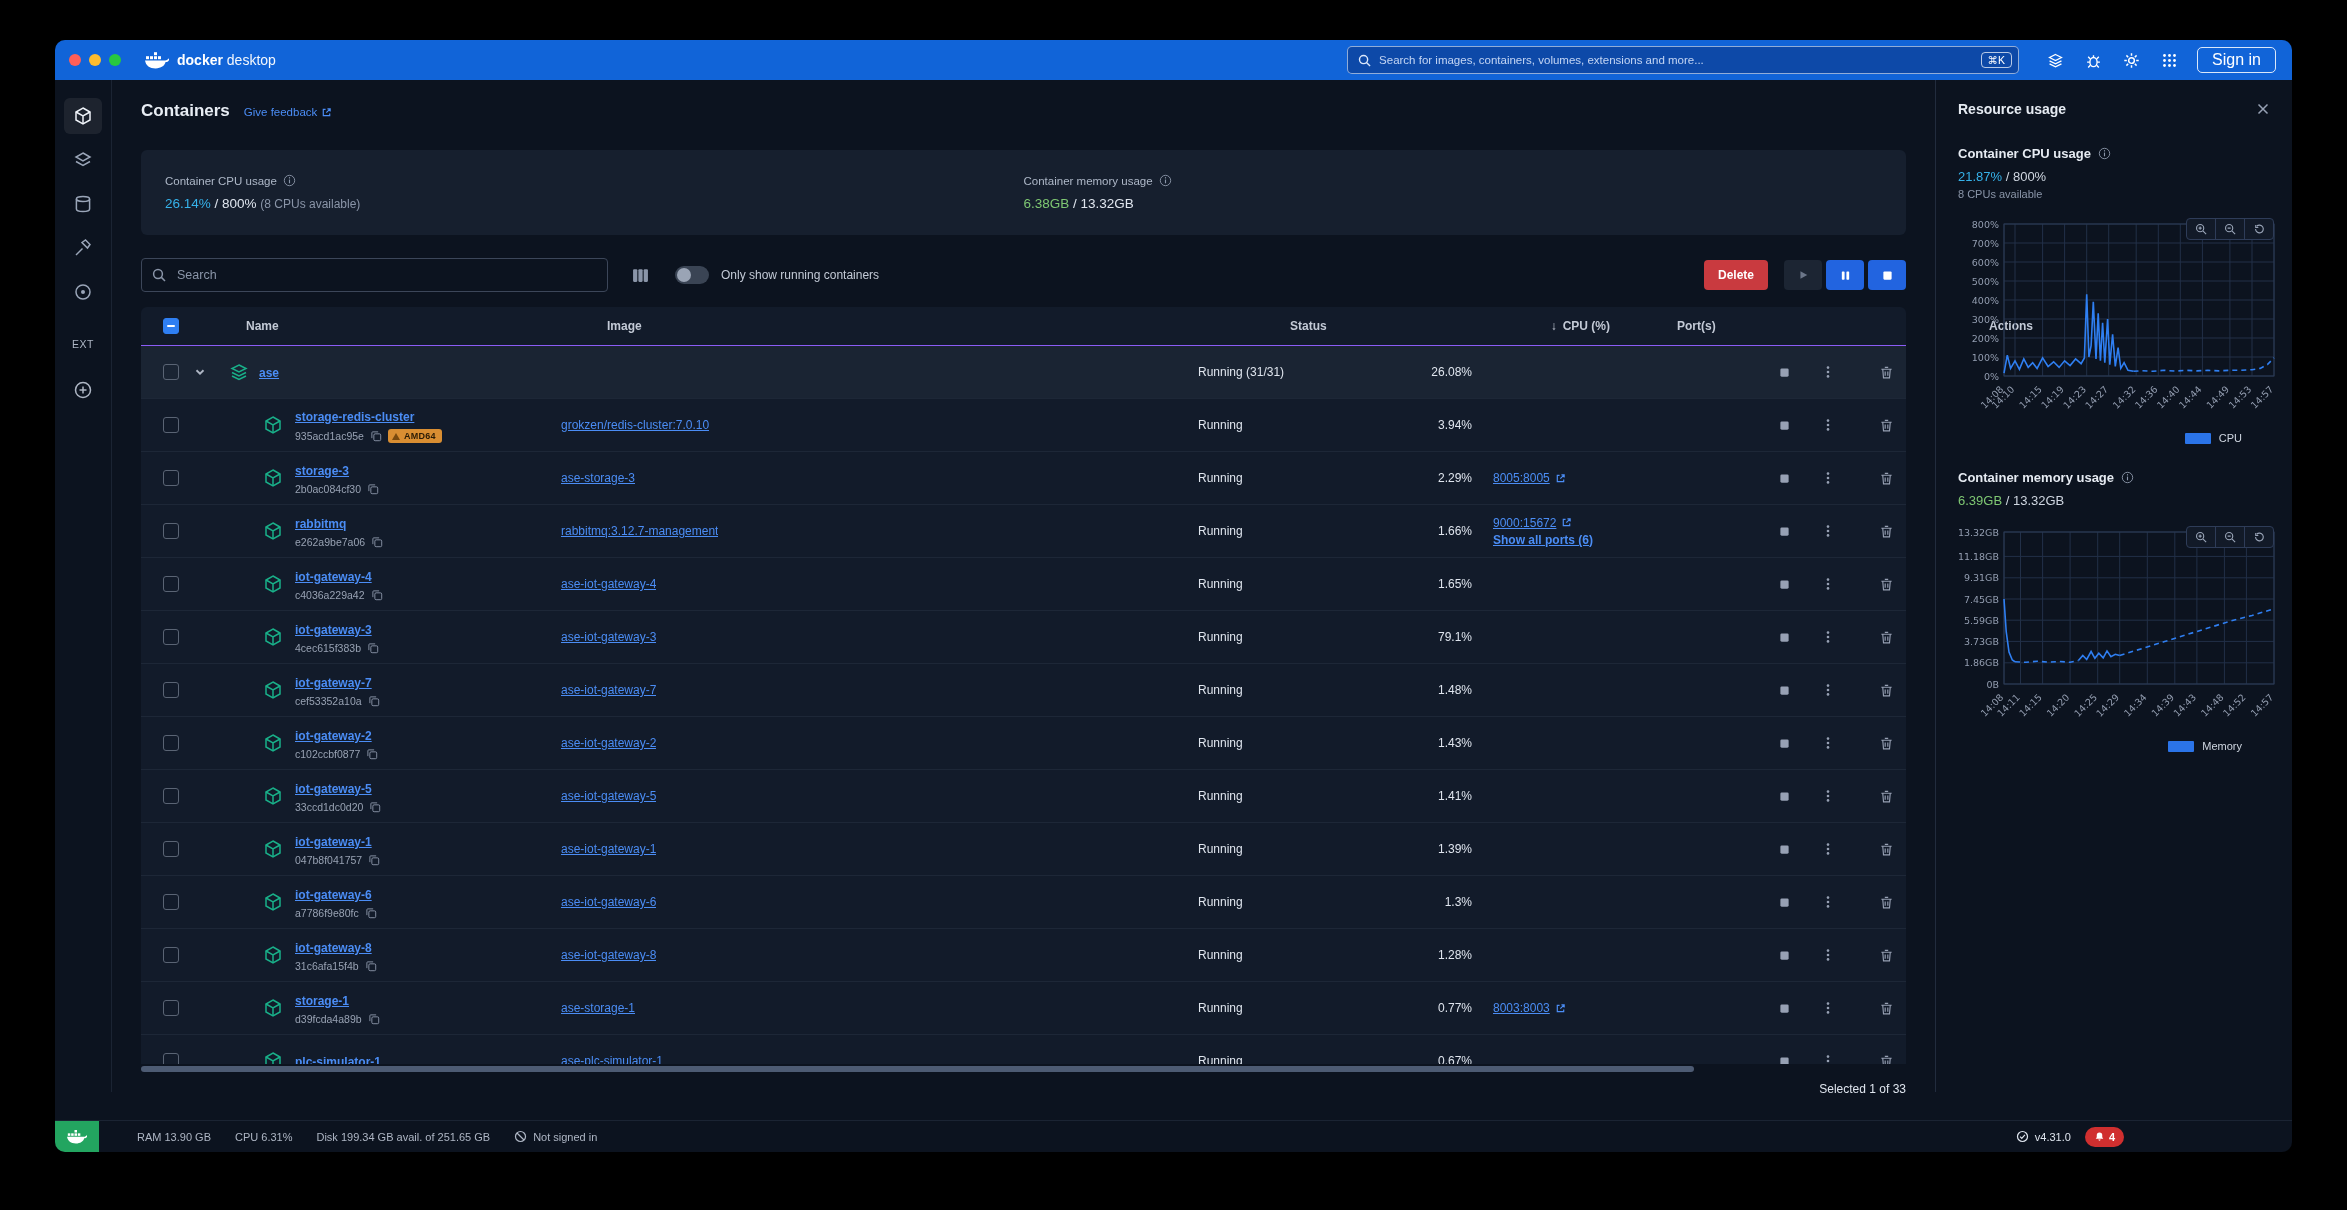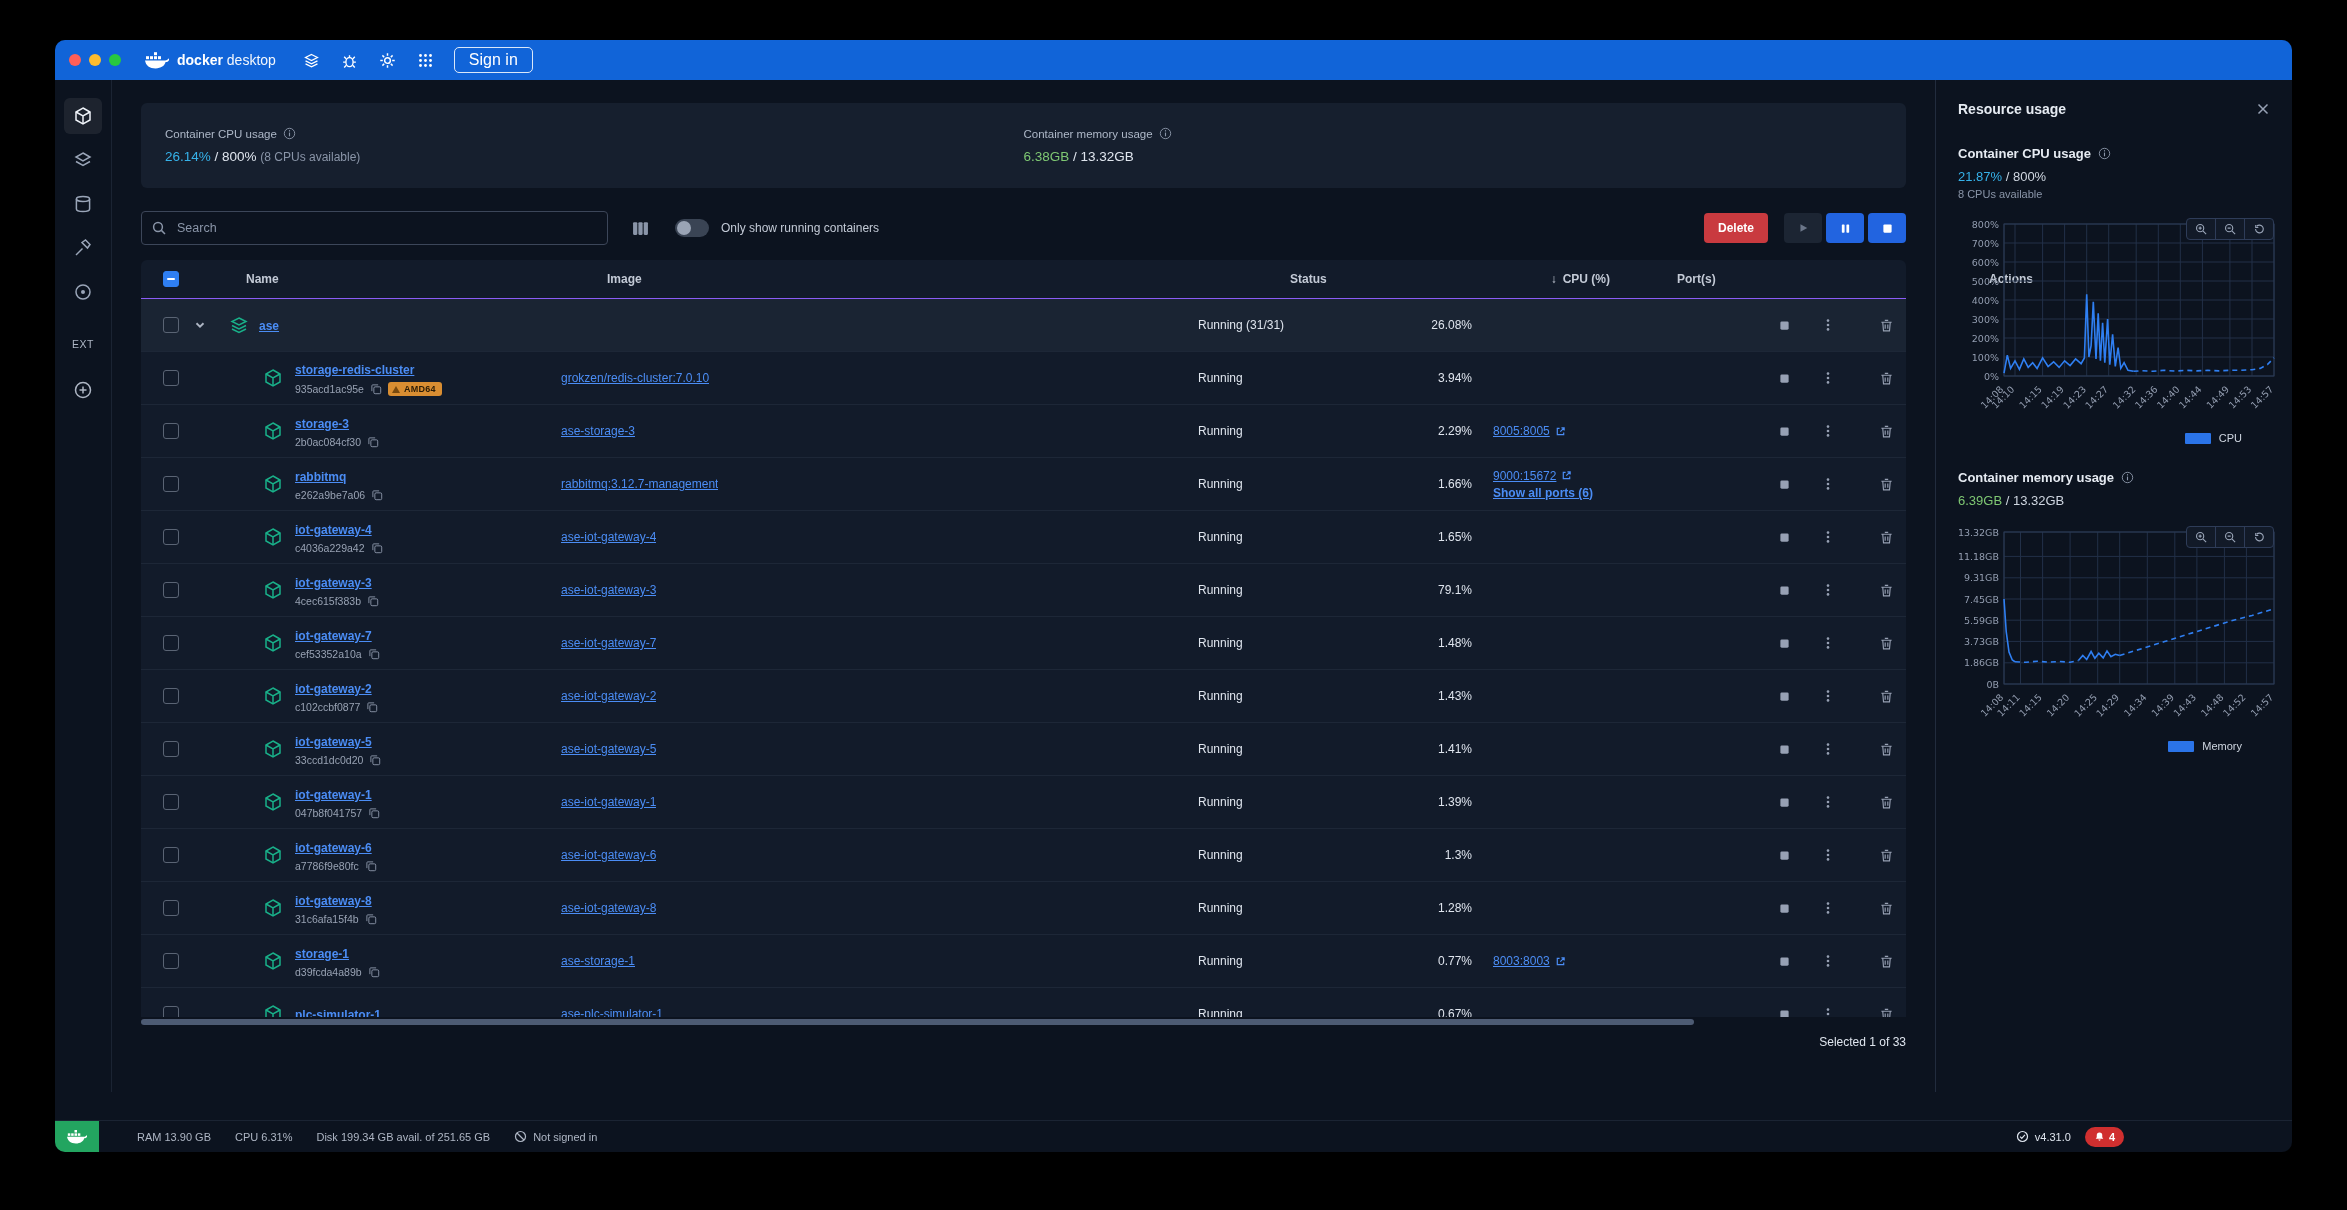--- a/index.html
+++ b/index.html
@@ -138,20 +138,28 @@
             <rect x="1" y="5.2" width="3" height="3"></rect>
             <rect x="5" y="5.2" width="3" height="3"></rect>
             <rect x="9" y="5.2" width="3" height="3"></rect>
             <rect x="9" y="1.2" width="3" height="3"></rect>
             <rect x="13" y="5.2" width="3" height="3"></rect>
         <path d="M0 9.4h20.2c1.6 0 2.8-.8 3.3-1.8.6.2 1.4 0 .5 1.6-.7 1.2-1.9 1.9-3.4 1.9-.9 3.8-4.6 6.3-10 6.3-5.9 0-9.7-2.9-10.6-8z"></path>
           </g>
       </svg>
       <span><b>docker</b> <span class="lite">desktop</span></span>
     </div>
+    <div class="gsearch">
+      <svg width="13" height="13" viewBox="0 0 14 14" fill="none" stroke="#dce8fb" stroke-width="1.5">
+          <circle cx="6" cy="6" r="4.4"></circle>
+          <path d="M9.4 9.4L13 13"></path>
+        </svg>
+      <span class="ph">Search for images, containers, volumes, extensions and more...</span>
+      <span class="kbd">⌘K</span>
+    </div>
     <div class="tb-icons">
       <span class="tbico">
         <svg width="17" height="17" viewBox="0 0 20 20" fill="none" stroke="#fff" stroke-width="1.5">
             <path d="M10 3l7 3.5L10 10 3 6.5z"></path>
             <path d="M3 10.5l7 3.5 7-3.5"></path>
             <path d="M3 14l7 3.5 7-3.5"></path>
           </svg>
       </span>
       <span class="tbico">
         <svg width="17" height="17" viewBox="0 0 16 16" fill="none" stroke="#fff" stroke-width="1.3">
@@ -218,20 +226,30 @@
       <span class="ext">EXT</span>
       <span class="plus side-item">
         <svg width="20" height="20" viewBox="0 0 20 20" fill="none" stroke="currentColor" stroke-width="1.5">
             <circle cx="10" cy="10" r="7.5"></circle>
             <path d="M10 6.5v7M6.5 10h7"></path>
           </svg>
       </span>
     </nav>
 
     <main class="main">
+      <div class="page-head">
+        <h1>Containers</h1>
+        <a class="feedback">
+            <span>Give feedback</span>
+          <svg width="11" height="11" viewBox="0 0 12 12" fill="none" stroke="currentColor" stroke-width="1.3">
+              <path d="M5 2.5H2.5v7h7V7"></path>
+              <path d="M7 2h3v3M10 2L5.8 6.2"></path>
+            </svg>
+        </a>
+      </div>
 
       <section class="stats">
         <div class="stat">
           <div class="lab">
               <span>Container CPU usage</span>
             <svg width="13" height="13" viewBox="0 0 14 14">
                 <circle cx="7" cy="7" r="5.6" fill="none" stroke="#8a95a8"></circle>
                 <rect x="6.4" y="6" width="1.2" height="4" fill="#8a95a8"></rect>
                 <rect x="6.4" y="3.4" width="1.2" height="1.4" fill="#8a95a8"></rect>
               </svg>

